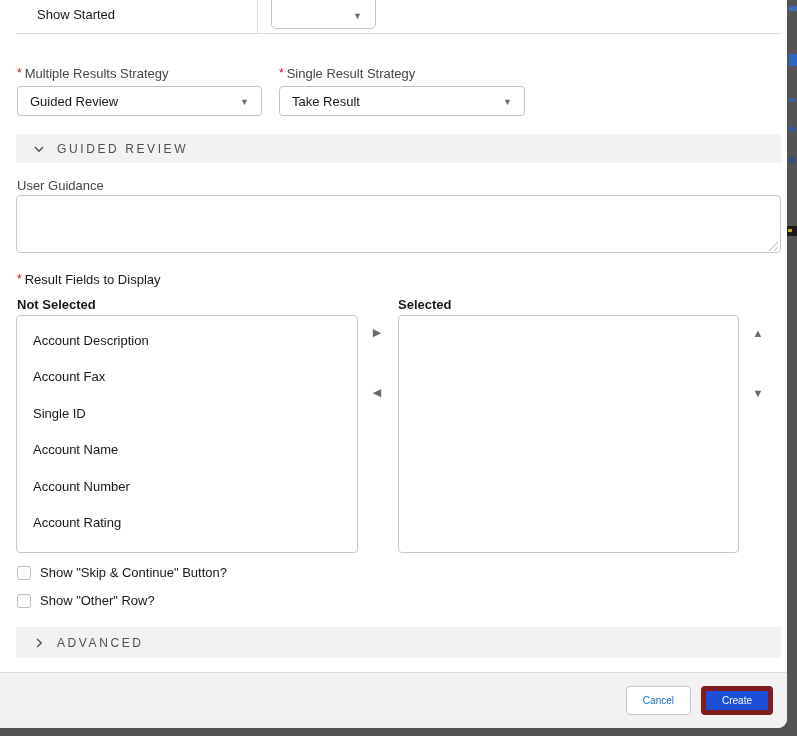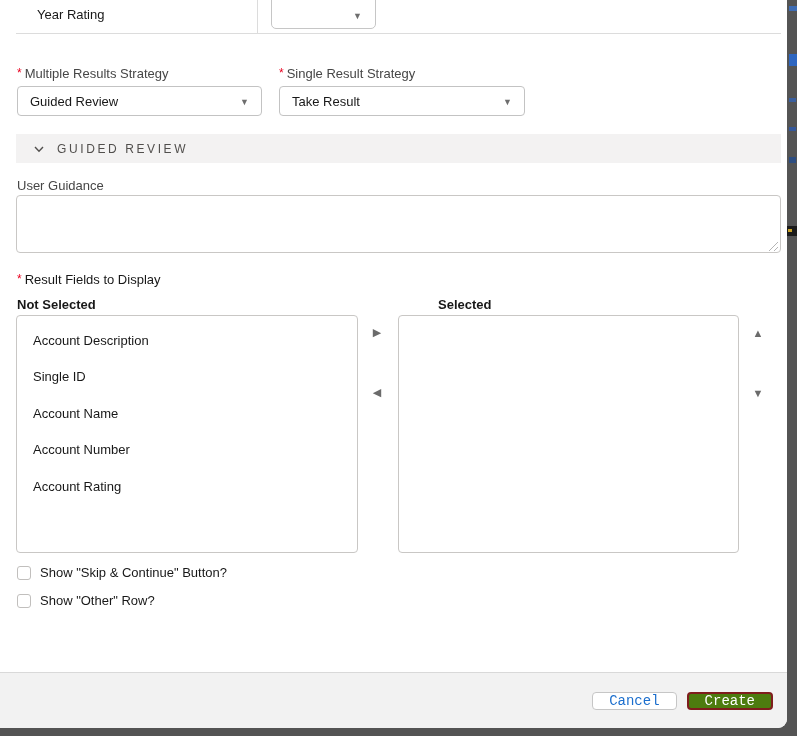--- a/index.html
+++ b/index.html
@@ -38,40 +38,40 @@
   .opt{ height:36.5px; display:flex; align-items:center; padding:0 16px; font-size:13px; color:#181818; cursor:pointer; }
 
   .move-btn{ position:absolute; width:16px; height:16px; display:flex; align-items:center; justify-content:center; background:transparent; border:none; cursor:pointer; }
   .move-btn .tri{ font-size:11px; color:#6b6b6b; }
 
   .cb-row{ position:absolute; left:17px; display:flex; align-items:center; }
   .checkbox{ width:14px; height:14px; border:1px solid #c1bfbd; border-radius:3px; background:#fff; flex:none; cursor:pointer; }
   .cb-label{ margin-left:9px; font-size:13px; color:#181818; }
 
   .footer{ position:absolute; left:0; top:672px; width:787px; height:56px; background:#f2f2f2; border-top:1px solid #d9d9d9; border-bottom-right-radius:9px; display:flex; align-items:center; justify-content:flex-end; gap:10px; padding-right:14px; }
-  .btn{ height:18px; border-radius:4px; font-size:14px; display:flex; align-items:center; padding:0 16px; cursor:pointer;font-family:Liberation Mono, monospace; }
+  .btn{ height:29px; border-radius:4px; font-size:10px; display:flex; align-items:center; padding:0 16px; cursor:pointer; }
   .btn-cancel{ background:#ffffff; border:1px solid #c6c6c6; color:#1b6ecd; }
-  .btn-create{ background:#4d7c0f; border:2px solid #7f1d1d; color:#ffffff; }
+  .btn-create{ background:#1d4ed8; border:5px solid #7f1d1d; color:#ffffff; }
 </style>
 </head>
 <body>
 
 <div id="screen">
 
   <div class="artifact" style="left:789px;top:6px;width:8px;height:5px;background:#3f6db4;"></div>
   <div class="artifact" style="left:789px;top:54px;width:8px;height:12px;background:#2e66c0;"></div>
   <div class="artifact" style="left:789px;top:98px;width:7px;height:4px;background:#3a5f9e;"></div>
   <div class="artifact" style="left:789px;top:127px;width:7px;height:4px;background:#35589a;"></div>
   <div class="artifact" style="left:789px;top:157px;width:7px;height:6px;background:#2d4d80;"></div>
   <div class="artifact" style="left:787px;top:226px;width:10px;height:10px;background:#1b1b1b;"></div>
   <div class="artifact" style="left:788px;top:229px;width:4px;height:3px;background:#c9a227;"></div>
 
   <div class="modal">
 
-    <span class="abs toprow-label">Year Rating</span>
+    <span class="abs toprow-label">Show Started</span>
     <div class="abs v-divider"></div>
     <div class="abs mini-select">
       <span></span>
       <span class="tri">▼</span>
     </div>
     <div class="abs h-line"></div>
 
     <div class="abs lbl" style="left:17px;top:66px;">
       <span class="req">*</span><span>Multiple Results Strategy</span>
     </div>
@@ -102,24 +102,25 @@
     <svg class="resize-grip" width="11" height="11" viewBox="0 0 11 11">
       <line x1="1" y1="10" x2="10" y2="1" stroke="#b5b5b5" stroke-width="1"></line>
       <line x1="6" y1="10" x2="10" y2="6" stroke="#b5b5b5" stroke-width="1"></line>
     </svg>
 
     <div class="abs bold-label" style="left:17px;top:272px;">
       <span class="req">*</span><span>Result Fields to Display</span>
     </div>
 
     <span class="abs lbl dark" style="left:17px;top:297px;">Not Selected</span>
-    <span class="abs lbl dark" style="left:398px;top:297px;margin-left:40px;">Selected</span>
+    <span class="abs lbl dark" style="left:398px;top:297px;">Selected</span>
 
     <div class="listbox" style="left:16px;width:342px;">
       <div class="opt">Account Description</div>
+      <div class="opt">Account Fax</div>
       <div class="opt">Single ID</div>
       <div class="opt">Account Name</div>
       <div class="opt">Account Number</div>
       <div class="opt">Account Rating</div>
     </div>
     <div class="listbox" style="left:398px;width:341px;"></div>
 
     <button class="move-btn" style="left:369px;top:324px;">
         <span class="tri">▶</span>
       </button>
@@ -135,20 +136,26 @@
 
     <div class="cb-row" style="top:565px;">
       <div class="checkbox"></div>
       <span class="cb-label">Show "Skip &amp; Continue" Button?</span>
     </div>
     <div class="cb-row" style="top:593px;">
       <div class="checkbox"></div>
       <span class="cb-label">Show "Other" Row?</span>
     </div>
 
+    <div class="section-bar" style="top:627px;height:31px;">
+      <svg class="chev" viewBox="0 0 14 14">
+          <polyline points="5,3 9.2,7 5,11" fill="none" stroke="#514f4d" stroke-width="1.4"></polyline>
+        </svg>
+      <span class="section-title">ADVANCED</span>
+    </div>
 
     <div class="footer">
       <button class="btn btn-cancel">Cancel</button>
       <button class="btn btn-create">Create</button>
     </div>
 
   </div>
 </div>
 
 </body></html>

